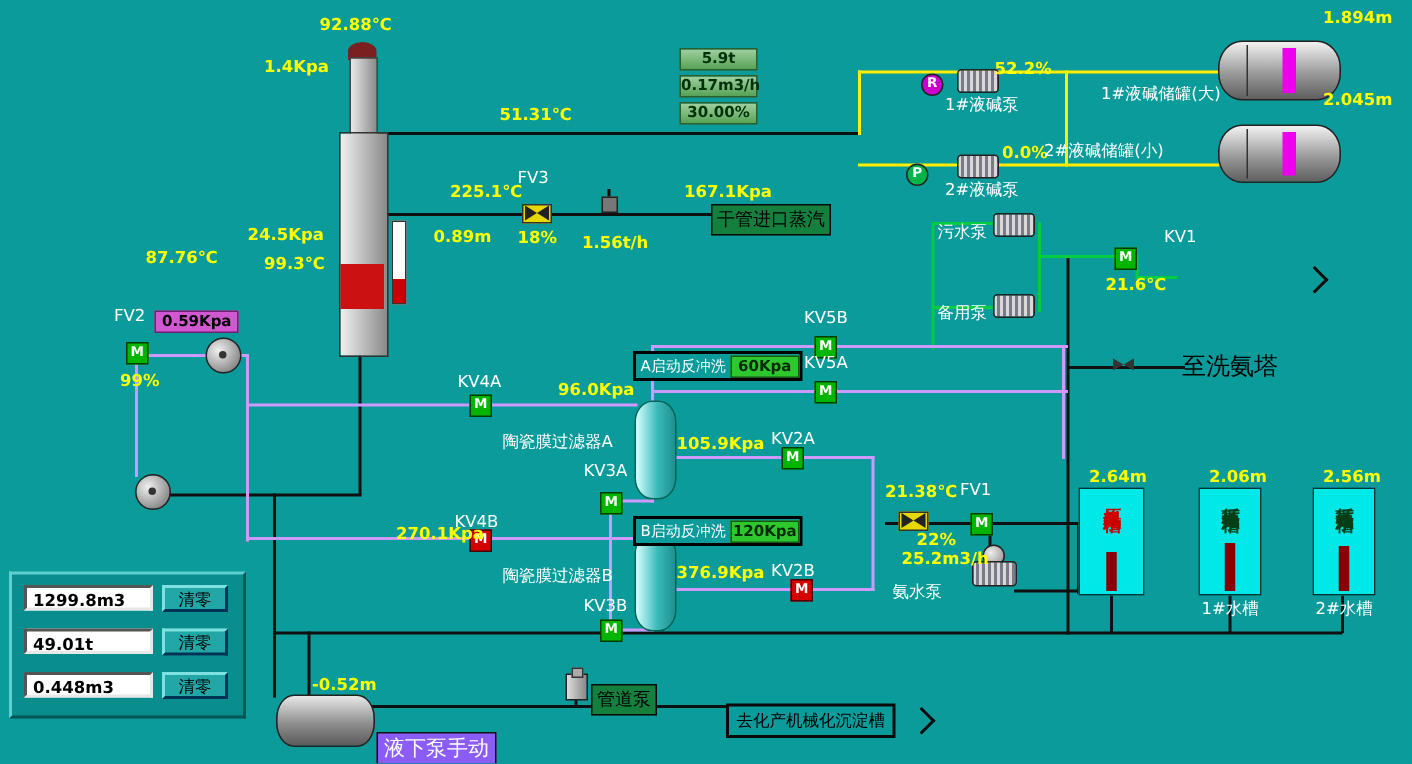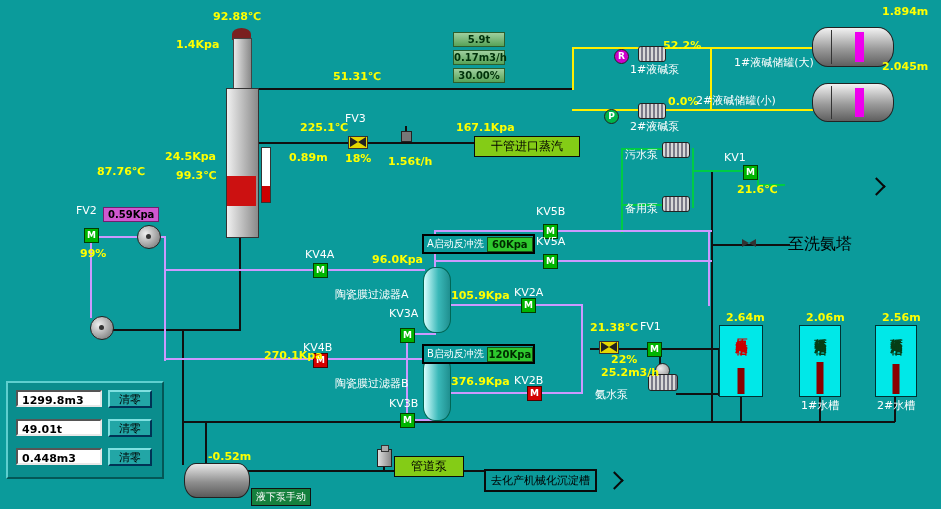--- a/index.html
+++ b/index.html
@@ -43,23 +43,23 @@
   .fvessel{position:absolute;width:26px;border:1px solid #065;border-radius:12px/14px;
           background:linear-gradient(90deg,#d9ffff,#3ab9b9 55%,#1f8f8f);}
   .wtank{position:absolute;width:40px;height:70px;background:#00e8e8;border:1px solid #033;}
   .wtank .vname{position:absolute;left:50%;transform:translateX(-50%);top:3px;writing-mode:vertical-rl;
           font-size:12px;font-weight:bold;line-height:13px;letter-spacing:1px;height:62px;}
   .wtank .lvl{position:absolute;bottom:2px;left:50%;transform:translateX(-50%);width:7px;background:#8b0000;}
   .abox{position:absolute;border:2px solid #0a0a0a;color:#000;font-size:11px;background:#0b9b9b;
           padding:2px 5px;white-space:nowrap;cursor:pointer;}
   .atip{position:absolute;width:11px;height:11px;border-top:2px solid #0a0a0a;border-right:2px solid #0a0a0a;
           transform:rotate(45deg);}
-  .lblbox{position:absolute;border:1px solid #0a0a0a;color:#000;font-size:12px;background:#84cc16;
-          padding:1px 16px;white-space:nowrap;}
-  .darkbox{position:absolute;background:#15803d;border:1px solid #111;color:#fff;font-size:10px;
+  .lblbox{position:absolute;border:1px solid #0a0a0a;color:#000;font-size:12px;background:#15803d;
+          padding:1px 3px;white-space:nowrap;}
+  .darkbox{position:absolute;background:#8b5cf6;border:1px solid #111;color:#fff;font-size:14px;
           padding:1px 4px;white-space:nowrap;cursor:pointer;}
   .greenbox{position:absolute;width:50px;height:13px;text-align:center;font-size:10px;font-weight:bold;color:#00320a;
           background:linear-gradient(180deg,#9fd09f,#57a257);border:1px solid #2d5f2d;line-height:13px;}
   .bwbox{position:absolute;display:flex;align-items:center;border:2px solid #000000;height:16px;background:#0b9b9b;cursor:pointer;}
   .bwbox .bwl{color:#fff;font-size:10px;padding:0 3px;white-space:nowrap;}
   .bwbox .bwv{background:#2ec82e;color:#002b00;font-size:10px;font-weight:bold;width:44px;
           text-align:center;height:13px;line-height:13px;border:1px solid #155515;}
   .panel{position:absolute;left:6px;top:381px;width:154px;height:94px;background:#0a8d8d;
           border-top:2px solid #5ecfcf;border-left:2px solid #5ecfcf;border-bottom:2px solid #045757;border-right:2px solid #045757;}
   .valbox{position:absolute;width:86px;height:17px;background:#fff;color:#000;font-size:11px;font-weight:bold;
@@ -229,21 +229,21 @@
   <div class="t wl" style="left:630px;top:62px;">1#液碱泵</div>
   <div class="t yv" style="left:668px;top:95px;">0.0%</div>
   <div class="t wl" style="left:630px;top:119px;">2#液碱泵</div>
   <div class="t wl" style="left:734px;top:35px;margin-top:20px;">1#液碱储罐(大)</div>
   <div class="t wl" style="left:684px;top:93px;margin-left:12px;">2#液碱储罐(小)</div>
   <div class="t yv" style="left:882px;top:5px;">1.894m</div>
   <div class="t yv" style="left:882px;top:60px;">2.045m</div>
 
   <div class="t wl" style="left:625px;top:147px;">污水泵</div>
   <div class="t wl" style="left:625px;top:201px;">备用泵</div>
-  <div class="t wl" style="left:724px;top:151px;">KV1</div>
+  <div class="t wl" style="left:776px;top:151px;">KV1</div>
   <div class="t yv" style="left:737px;top:183px;">21.6℃</div>
   <div class="atip" style="left:870px;top:180px;"></div>
   <div class="t bl" style="left:788px;top:234px;">至洗氨塔</div>
 
   <div class="t wl" style="left:536px;top:205px;">KV5B</div>
   <div class="t wl" style="left:536px;top:235px;">KV5A</div>
   <div class="bwbox" style="left:422px;top:234px;">
     <span class="bwl">A启动反冲洗</span>
     <span class="bwv">60Kpa</span>
   </div>

